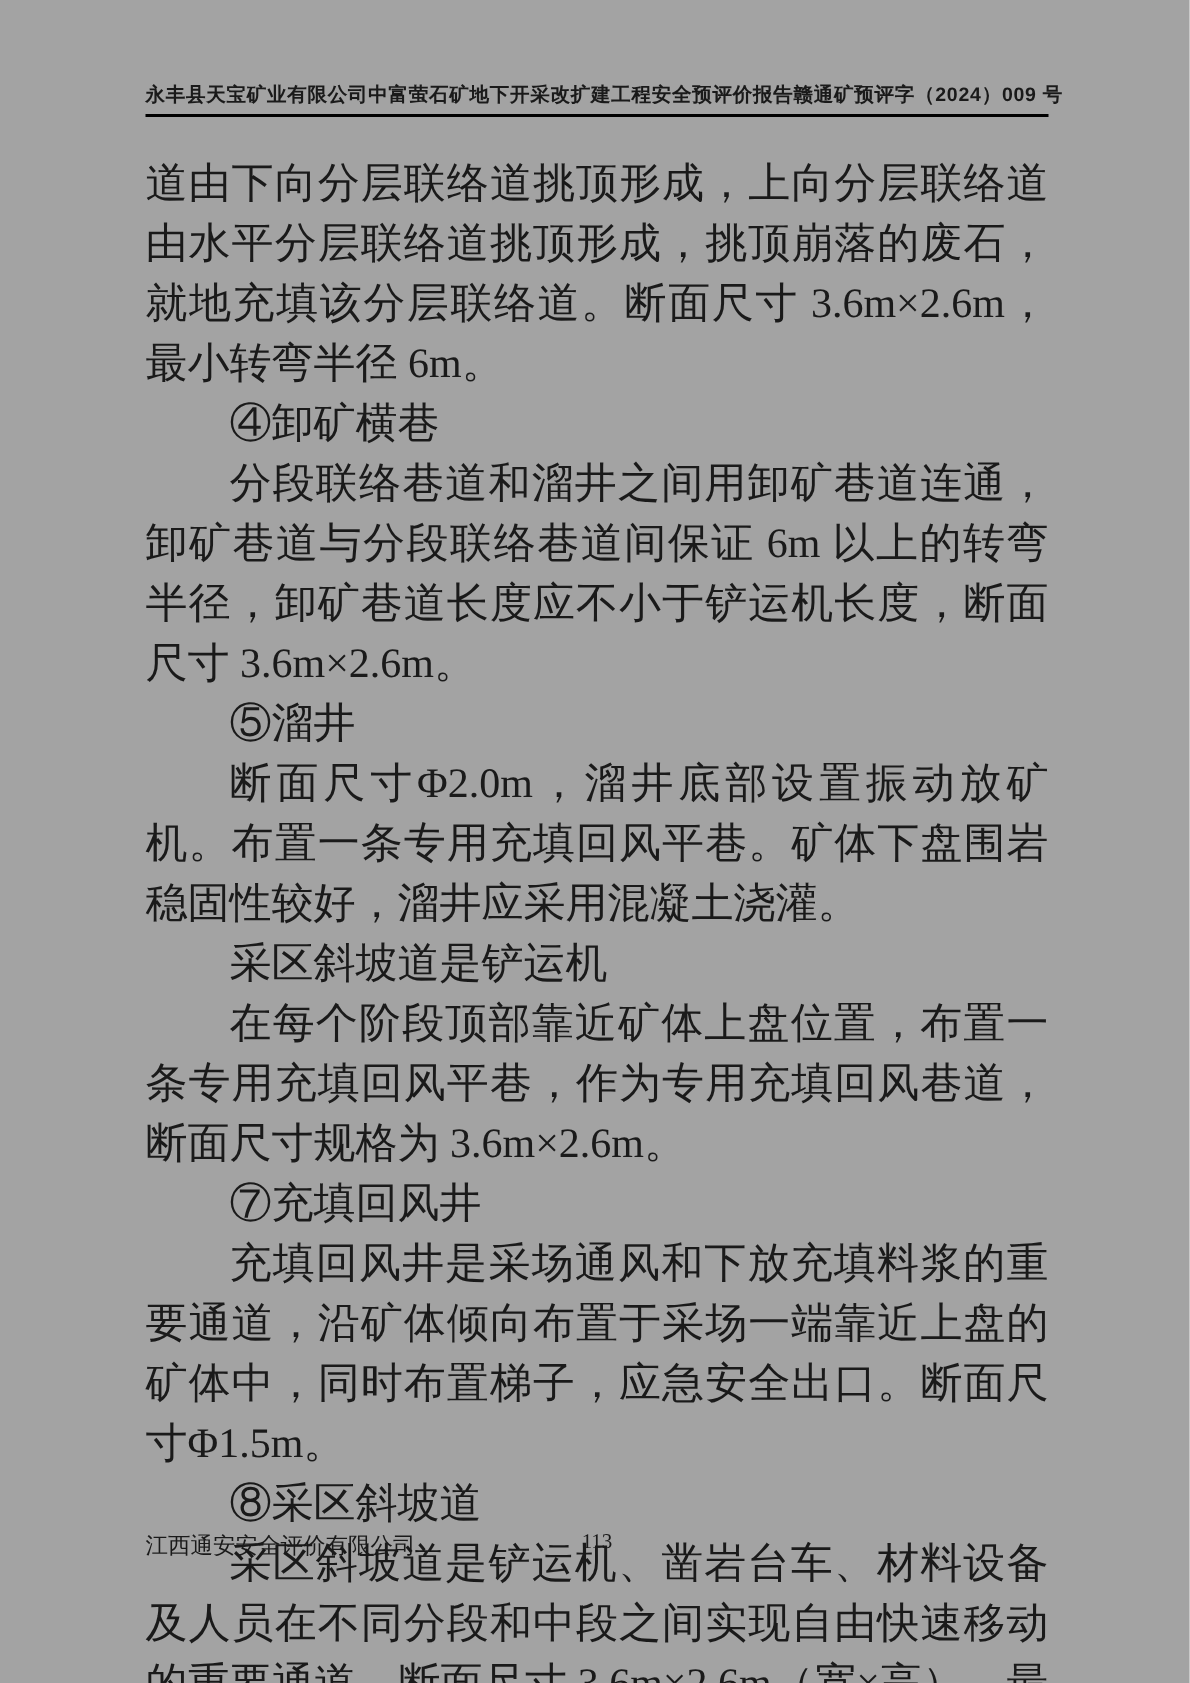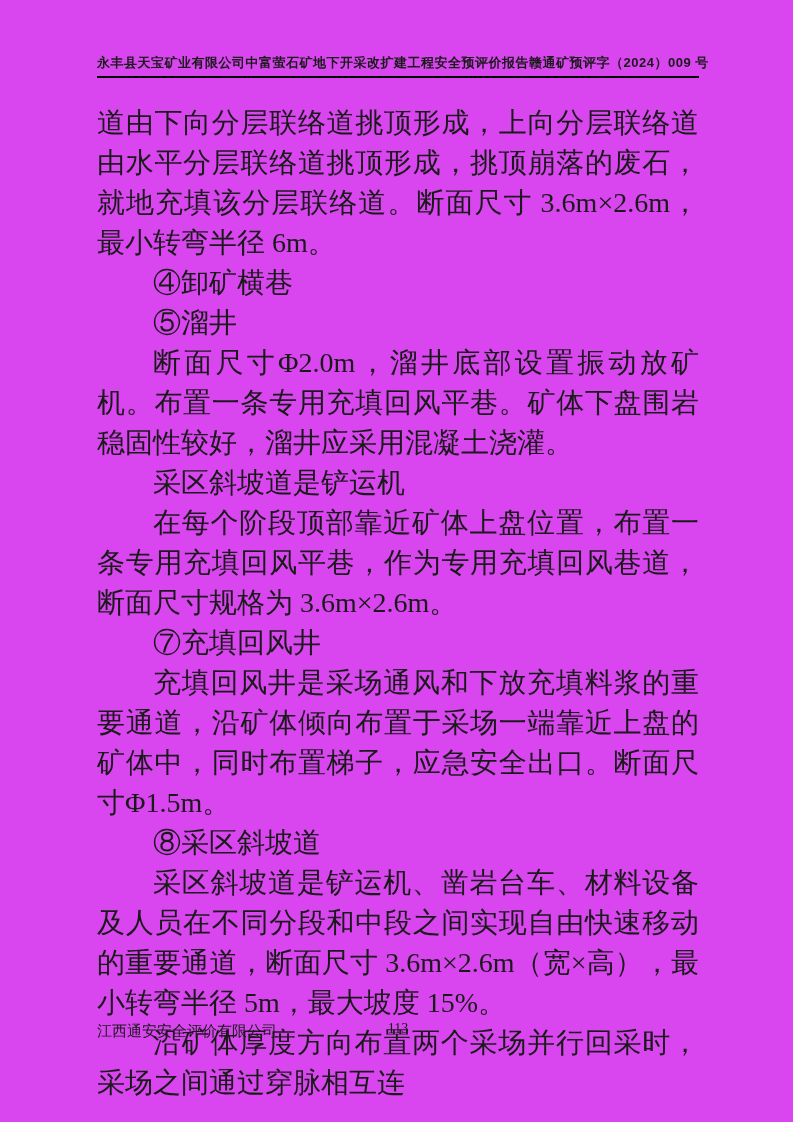--- a/index.html
+++ b/index.html
@@ -4,21 +4,21 @@
 <style>
   html, body {
     margin: 0;
     padding: 0;
     background: #e8e8e8;
   }
   .page {
     position: relative;
     width: 793px;
     height: 1122px;
-    background: #d946ef;
+    background: #a3a3a3;
     color: #1a1a1a;
     font-family: "Liberation Serif", "DejaVu Serif", serif;
     overflow: hidden;
     margin: 0 auto;
   }
   .header {
     position: absolute;
     left: 97px;
     top: 55px;
     width: 602px;
@@ -88,20 +88,21 @@
 <div class="page">
 
   <div class="header">
     <span>永丰县天宝矿业有限公司中富萤石矿地下开采改扩建工程安全预评价报告</span>
     <span>赣通矿预评字（2024）009 号</span>
   </div>
 
   <div class="body-text">
     <p class="para no-indent">道由下向分层联络道挑顶形成，上向分层联络道由水平分层联络道挑顶形成，挑顶崩落的废石，就地充填该分层联络道。断面尺寸 3.6m×2.6m，最小转弯半径 6m。</p>
     <p class="heading">④卸矿横巷</p>
+    <p class="para">分段联络巷道和溜井之间用卸矿巷道连通，卸矿巷道与分段联络巷道间保证 6m 以上的转弯半径，卸矿巷道长度应不小于铲运机长度，断面尺寸 3.6m×2.6m。</p>
     <p class="heading">⑤溜井</p>
     <p class="para">断面尺寸Φ2.0m，溜井底部设置振动放矿机。布置一条专用充填回风平巷。矿体下盘围岩稳固性较好，溜井应采用混凝土浇灌。</p>
     <p class="heading">采区斜坡道是铲运机</p>
     <p class="para">在每个阶段顶部靠近矿体上盘位置，布置一条专用充填回风平巷，作为专用充填回风巷道，断面尺寸规格为 3.6m×2.6m。</p>
     <p class="heading">⑦充填回风井</p>
     <p class="para">充填回风井是采场通风和下放充填料浆的重要通道，沿矿体倾向布置于采场一端靠近上盘的矿体中，同时布置梯子，应急安全出口。断面尺寸Φ1.5m。</p>
     <p class="heading">⑧采区斜坡道</p>
     <p class="para">采区斜坡道是铲运机、凿岩台车、材料设备及人员在不同分段和中段之间实现自由快速移动的重要通道，断面尺寸 3.6m×2.6m（宽×高），最小转弯半径 5m，最大坡度 15%。</p>
     <p class="para">沿矿体厚度方向布置两个采场并行回采时，采场之间通过穿脉相互连</p>
   </div>

